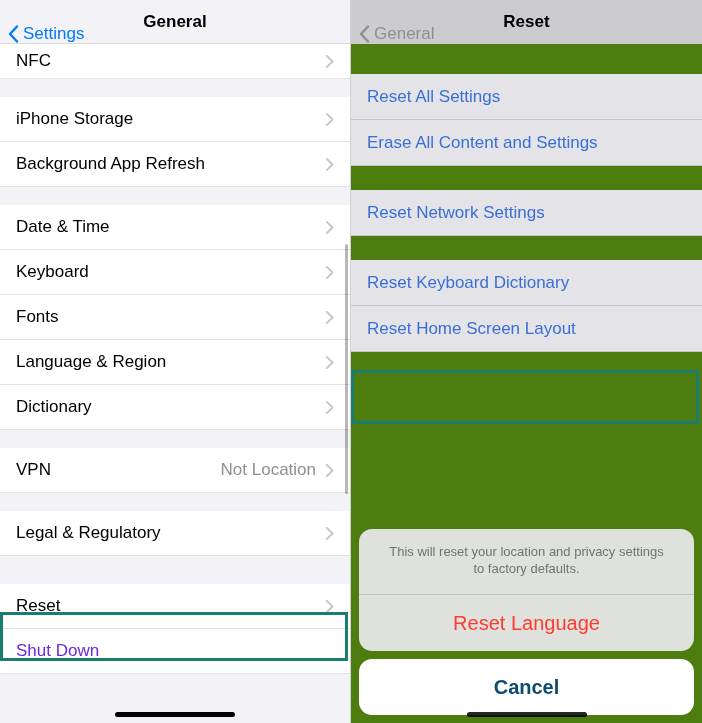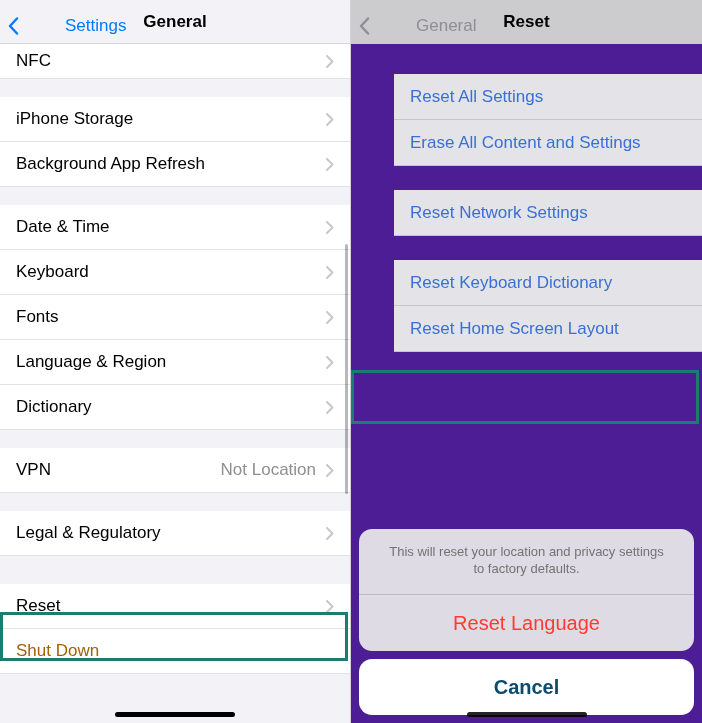--- a/index.html
+++ b/index.html
@@ -49,28 +49,27 @@
       background: #cccccf;
     }
     .nav-title {
       font-size: 17px;
       font-weight: 600;
       color: #000;
     }
     .nav-back {
       position: absolute;
       left: 8px;
-      top: 4px;
+      top: 12px;
       height: 44px;
       display: flex;
       align-items: center;
       font-size: 17px;
       color: #007aff;
       cursor: pointer;
-      gap: 42px;
     }
     .right-pane .nav-back {
       color: #8e8e93;
     }
     .chev-left {
       display: inline-block;
       width: 11px;
       height: 18px;
       margin-right: 4px;
     }
@@ -113,21 +112,21 @@
       margin-right: 10px;
       font-size: 17px;
     }
     .chev-right {
       color: #c7c7cc;
       display:flex;
       align-items:center;
     }
     .chev-right svg{display:block;}
     .row.blue-text .label{
-      color:#a16207;
+      color:#6d28d9;
     }
     .left-pane .row.partial-top{
       height:35px;
       border-bottom:0.5px solid rgba(60,60,67,0.15);
     }
     
     .right-pane .row{
       background:#e4e4e8;
       border-bottom:0.5px solid rgba(60,60,67,0.18);
       color:#007aff;
@@ -361,21 +360,21 @@
       <span class="chev-left">
         <svg width="11" height="18" viewBox="0 0 11 18" fill="none">
             <path d="M9 1.5 2 9l7 7.5" stroke="#8e8e93" stroke-width="2.4" stroke-linecap="round" stroke-linejoin="round"></path>
           </svg>
       </span>
       <span>General</span>
     </div>
     <div class="nav-title">Reset</div>
   </div>
 
-  <div class="scroll" style="background:#4c1d95;padding-left:43px;">
+  <div class="scroll" style="background:#4d7c0f;">
     <div style="position:relative;">
       <div class="group first">
         <div class="row">
           <span class="label">Reset All Settings</span>
         </div>
         <div class="row">
           <span class="label">Erase All Content and Settings</span>
         </div>
       </div>
 

